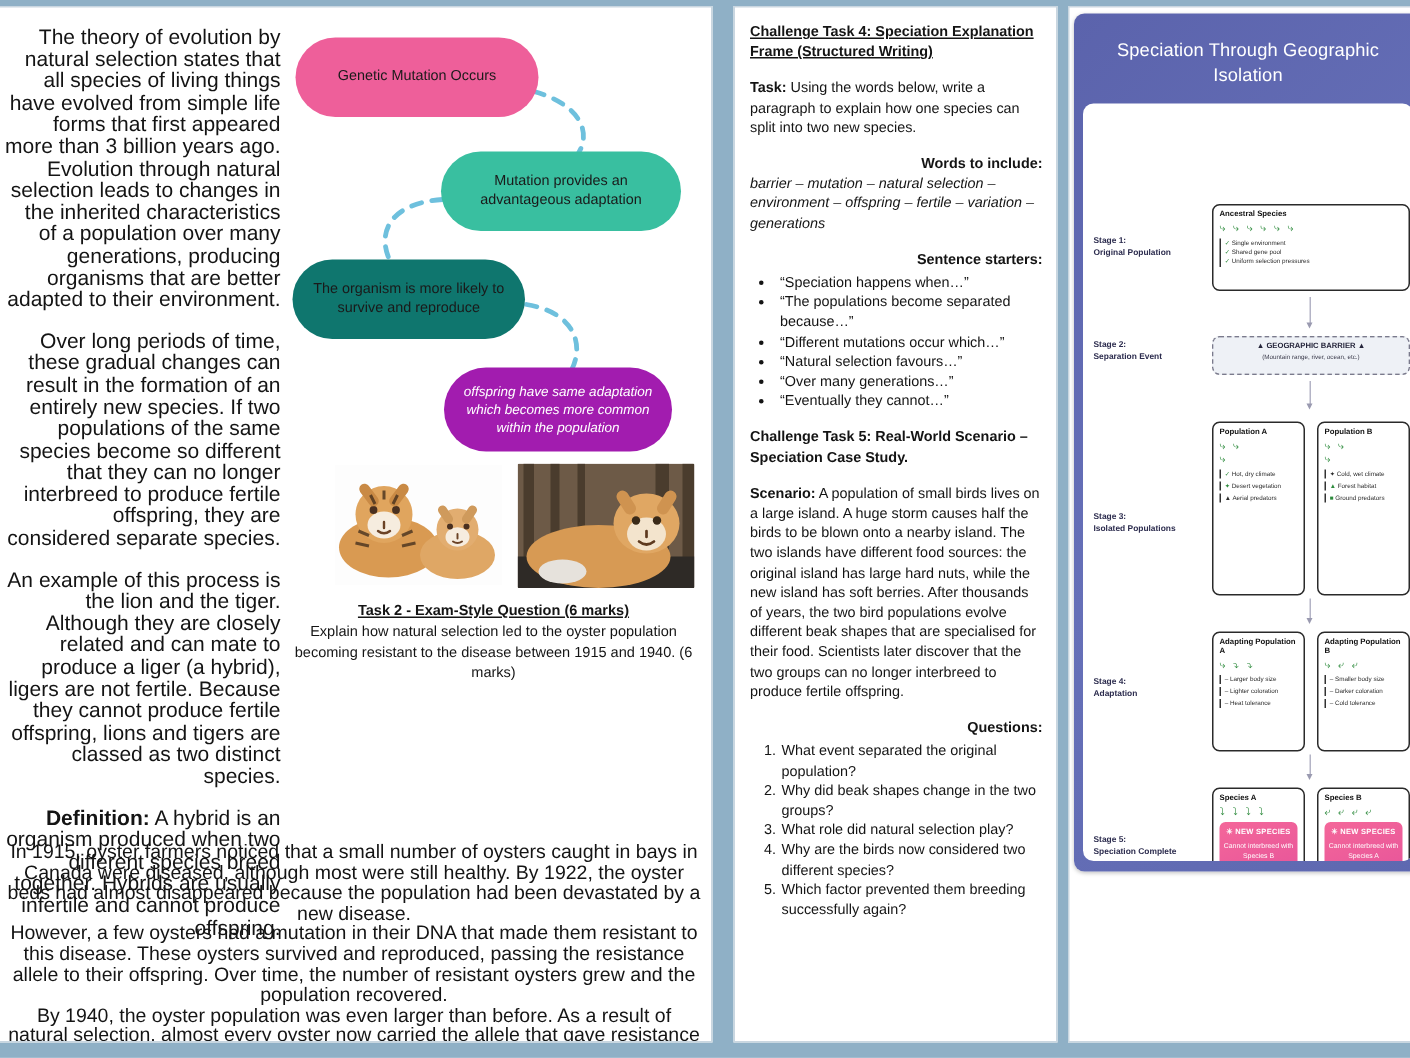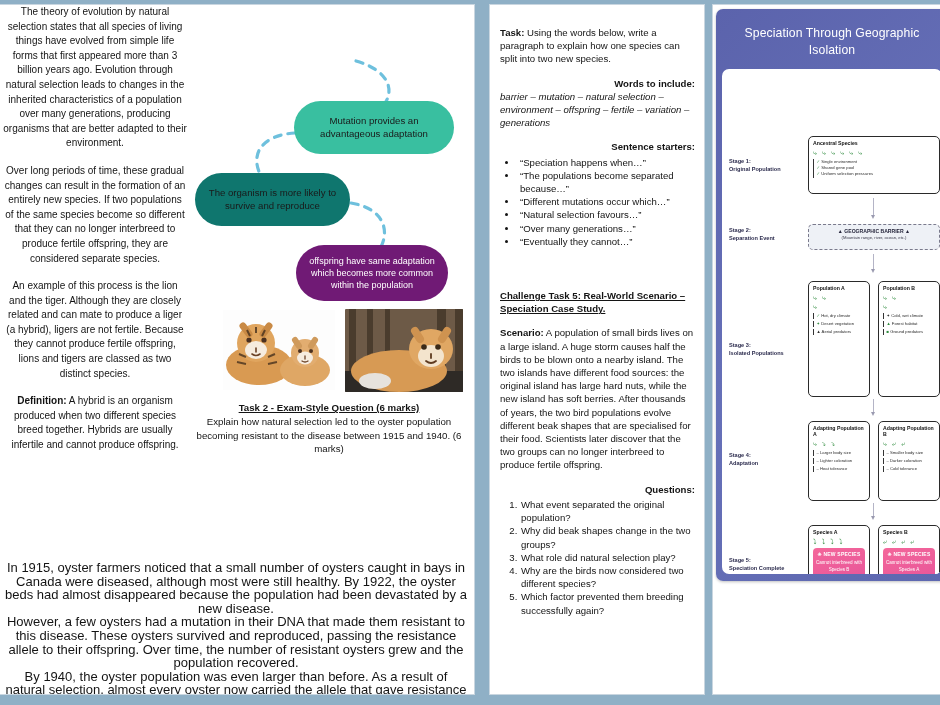--- a/index.html
+++ b/index.html
@@ -22,25 +22,25 @@
     position: absolute;
     left: -6px; top: 4px;
     width: 481px; height: 691px;
     background: #ffffff;
     border: 1px solid #c9d6e0;
     overflow: hidden;
   }
   .p1-cols { position: relative; width: 100%; height: 100%; }
 
   .p1-left {
-    position: absolute; left: 8px; top: 0;
+    position: absolute; left: 8px; top: 12px;
     width: 184px;
-    font-size: 10px; line-height: 14.6px;
+    font-size: 14px; line-height: 14.6px;
     color: #141414;
-    text-align: center;
+    text-align: right;
   }
   .p1-left p { margin-bottom: 13px; }
   .p1-left b { font-weight: bold; }
 
   .p1-right {
     position: absolute; left: 196px; top: 8px;
     width: 276px; height: 545px;
   }
 
   
@@ -50,21 +50,21 @@
     display: flex; align-items: center; justify-content: center;
     text-align: center;
     color: #1a1a1a;
     font-size: 9.6px;
     line-height: 12.6px;
     padding: 4px 12px;
   }
   .b1 { left: 6px;  top: 12px;  width: 162px; height: 53px; background: #ee5f9a; }
   .b2 { left: 103px; top: 88px;  width: 160px; height: 53px; background: #39bfa0; }
   .b3 { left: 4px;  top: 160px; width: 155px; height: 53px; background: #0f766e; }
-  .b4 { left: 105px; top: 232px; width: 152px; height: 56px; background: #701a75; color: #ffffff; font-size: 9px; line-height: 12px;}
+  .b4 { left: 105px; top: 232px; width: 152px; height: 56px; background: #a21caf; color: #ffffff; font-size: 9px; line-height: 12px; font-style: italic;}
 
   .dashcurve { position: absolute; left: 0; top: 0; width: 276px; height: 300px; pointer-events: none; }
 
   
   .photos { position: absolute; left: 32px; top: 294px; width: 240px; height: 88px; }
   .photo { position: absolute; border-radius: 1px; overflow: hidden; }
   .photo-tigers { left: 0; top: 3px; width: 112px; height: 80px; background: #ffffff; }
   .photo-liger  { left: 122px; top: 2px; width: 118px; height: 83px; }
 
   .task-block {
@@ -87,21 +87,21 @@
   .page2 {
     position: absolute;
     left: 489px; top: 4px;
     width: 216px; height: 691px;
     background: #ffffff;
     border: 1px solid #c9d6e0;
     overflow: hidden;
   }
   .p2-inner { padding: 10px 9px 0 10px; font-size: 9.6px; line-height: 13.2px; color: #141414; }
   .p2-h { font-weight: bold; text-decoration: underline; display: block; }
-  .p2-h2 { font-weight: bold; text-decoration: underline; display: block; margin-top: 30px; }
+  .p2-h2 { font-weight: bold; display: block; }
   .p2-gap { height: 11px; }
   .p2-strong { font-weight: bold; text-align: right; }
   .p2-italic { font-style: italic; }
   .p2-list { margin: 2px 0 0 18px; }
   .p2-list li { margin-bottom: 0px; padding-left: 2px; }
   .p2-ol { margin: 2px 0 0 20px; }
   .p2-ol li { padding-left: 1px; }
 
   
   .page3 {
@@ -193,20 +193,23 @@
         <p><b>Definition:</b><span> A hybrid is an organism produced when two different species breed together. Hybrids are usually infertile and cannot produce offspring.</span></p>
       </div>
 
       <div class="p1-right">
         <svg class="dashcurve" viewBox="0 0 276 300">
           <path d="M165,48 C200,58 205,80 190,95" fill="none" stroke="#6ec0dd" stroke-width="3.2" stroke-dasharray="7,7" stroke-linecap="round"></path>
           <path d="M104,120 C72,122 58,140 70,163" fill="none" stroke="#6ec0dd" stroke-width="3.2" stroke-dasharray="7,7" stroke-linecap="round"></path>
           <path d="M160,190 C196,196 200,222 186,240" fill="none" stroke="#6ec0dd" stroke-width="3.2" stroke-dasharray="7,7" stroke-linecap="round"></path>
         </svg>
 
+        <div class="bubble b1">
+            <span>Genetic Mutation Occurs</span>
+          </div>
         <div class="bubble b2">
             <span>Mutation  provides an advantageous adaptation</span>
           </div>
         <div class="bubble b3">
             <span>The organism is more likely to survive and reproduce</span>
           </div>
         <div class="bubble b4">
             <span>offspring have same adaptation which becomes more common within the population</span>
           </div>
 
@@ -267,20 +270,21 @@
         <p>In 1915, oyster farmers noticed that a small number of oysters caught in bays in Canada were diseased, although most were still healthy. By 1922, the oyster beds had almost disappeared because the population had been devastated by a new disease.</p>
         <p>However, a few oysters had a mutation in their DNA that made them resistant to this disease. These oysters survived and reproduced, passing the resistance allele to their offspring. Over time, the number of resistant oysters grew and the population recovered.</p>
         <p>By 1940, the oyster population was even larger than before. As a result of natural selection, almost every oyster now carried the allele that gave resistance to the disease. This meant that the disease was no longer a major threat to the oyster population.</p>
       </div>
 
     </div>
   </div>
 
   <div class="page2">
     <div class="p2-inner">
+      <span class="p2-h">Challenge Task 4: Speciation Explanation Frame (Structured Writing)</span>
       <div class="p2-gap"></div>
       <div><span class="p2-strong">Task:</span><span> Using the words below, write a paragraph to explain how one species can split into two new species.</span></div>
       <div class="p2-gap"></div>
       <div class="p2-strong">Words to include:</div>
       <div class="p2-italic">barrier – mutation – natural selection – environment – offspring – fertile – variation – generations</div>
       <div class="p2-gap"></div>
       <div class="p2-strong">Sentence starters:</div>
       <ul class="p2-list">
         <li>“Speciation happens when…”</li>
         <li>“The populations become separated because…”</li>

